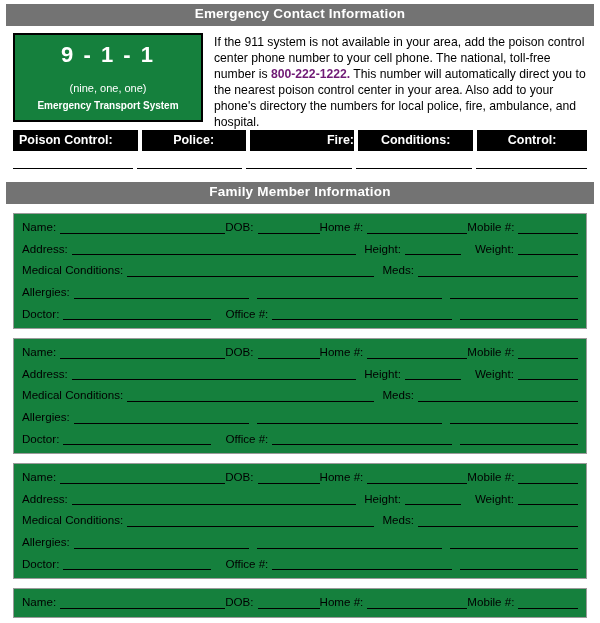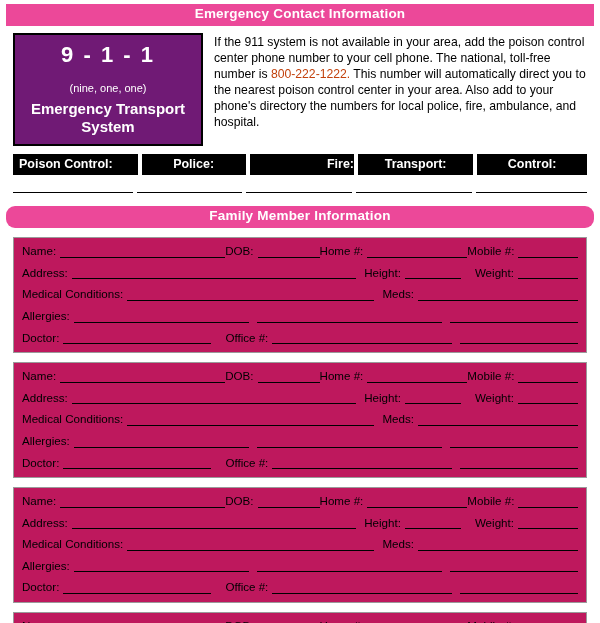--- a/index.html
+++ b/index.html
@@ -19,82 +19,81 @@
   .page {
     width: 600px;
     height: 623px;
     box-sizing: border-box;
     padding: 0 6px;
     position: relative;
   }
 
   
   .section-bar {
-    background: #ec4899;
+    background: #737373;
     color: #ffffff;
     text-align: center;
     font-weight: bold;
     font-size: 13.5px;
     letter-spacing: 0.2px;
     padding: 3px 0 4px 0;
     margin: 4px 0 0 0;
     line-height: 1.1;
   }
 
   
   .emergency-row {
     display: flex;
     align-items: flex-start;
     margin-top: 7px;
   }
   .badge-911 {
     width: 190px;
     min-width: 190px;
-    background: #701a75;
+    background: #15803d;
     border: 2px solid #000000;
     box-sizing: border-box;
     color: #ffffff;
     text-align: center;
     padding: 7px 4px 8px 4px;
     margin-left: 7px;
   }
   .badge-911 .big {
     font-size: 22px;
     font-weight: bold;
     letter-spacing: 2px;
     line-height: 1.15;
   }
   .badge-911 .sub {
     font-size: 11px;
     line-height: 1.2;
     margin-top: 15px;
   }
   .badge-911 .sys {
-    font-size: 15px;
+    font-size: 10px;
     font-weight: bold;
     margin-top: 5px;
     line-height: 1.2;
   }
   .emergency-text {
     flex: 1;
     font-size: 12.2px;
     line-height: 1.32;
     padding-left: 11px;
     padding-right: 6px;
     padding-top: 1px;
   }
   .phone-red {
-    color: #c2410c;
-    font-weight: normal;
+    color: #701a75;
+    font-weight: bold;
   }
 
   
   .contact-bar {
     display: flex;
-    margin-top: 8px;
     padding: 0 7px;
     gap: 4px;
   }
   .contact-bar .cell {
     background: #000000;
     color: #ffffff;
     font-weight: bold;
     font-size: 12.5px;
     padding: 3px 0 4px 6px;
     box-sizing: border-box;
@@ -124,21 +123,21 @@
   
   .members {
     padding: 0 7px;
     margin-top: 9px;
   }
   .member-card {
     border: 1px solid #9a9a9a;
     box-sizing: border-box;
     padding: 7px 8px 8px 8px;
     margin-bottom: 9px;
-    background: #be185d;
+    background: #15803d;
   }
   .frow {
     display: flex;
     align-items: flex-end;
     font-size: 11.6px;
     line-height: 1.0;
     margin-bottom: 9px;
     white-space: nowrap;
   }
   .frow:last-child { margin-bottom: 0; }
@@ -190,33 +189,33 @@
     </div>
     <div class="emergency-text">
       <span>If the 911 system is not available in your area, add the poison control center phone number to your cell phone. The national, toll-free number is </span><span class="phone-red">800-222-1222.</span><span> This number will automatically direct you to the nearest poison control center in your area. Also add to your phone's directory the numbers for local police, fire, ambulance, and hospital.</span>
     </div>
   </div>
 
   <div class="contact-bar">
     <div class="cell c1">Poison Control:</div>
     <div class="cell c2">Police:</div>
     <div class="cell c3">Fire:</div>
-    <div class="cell c4">Transport:</div>
+    <div class="cell c4">Conditions:</div>
     <div class="cell c5">Control:</div>
   </div>
 
   <div class="contact-lines">
     <div class="cline c1"></div>
     <div class="cline c2"></div>
     <div class="cline c3"></div>
     <div class="cline c4"></div>
     <div class="cline c5"></div>
   </div>
 
-  <div class="section-bar" style="margin-top:13px;border-radius:9px;">Family Member Information</div>
+  <div class="section-bar" style="margin-top:13px;">Family Member Information</div>
 
   <div class="members">
 
     <div class="member-card">
       <div class="frow">
         <span class="lbl">Name:</span>
         <span class="fill w-name"></span>
         <span class="gap"></span>
         <span class="lbl">DOB:</span>
         <span class="fill w-dob"></span>

